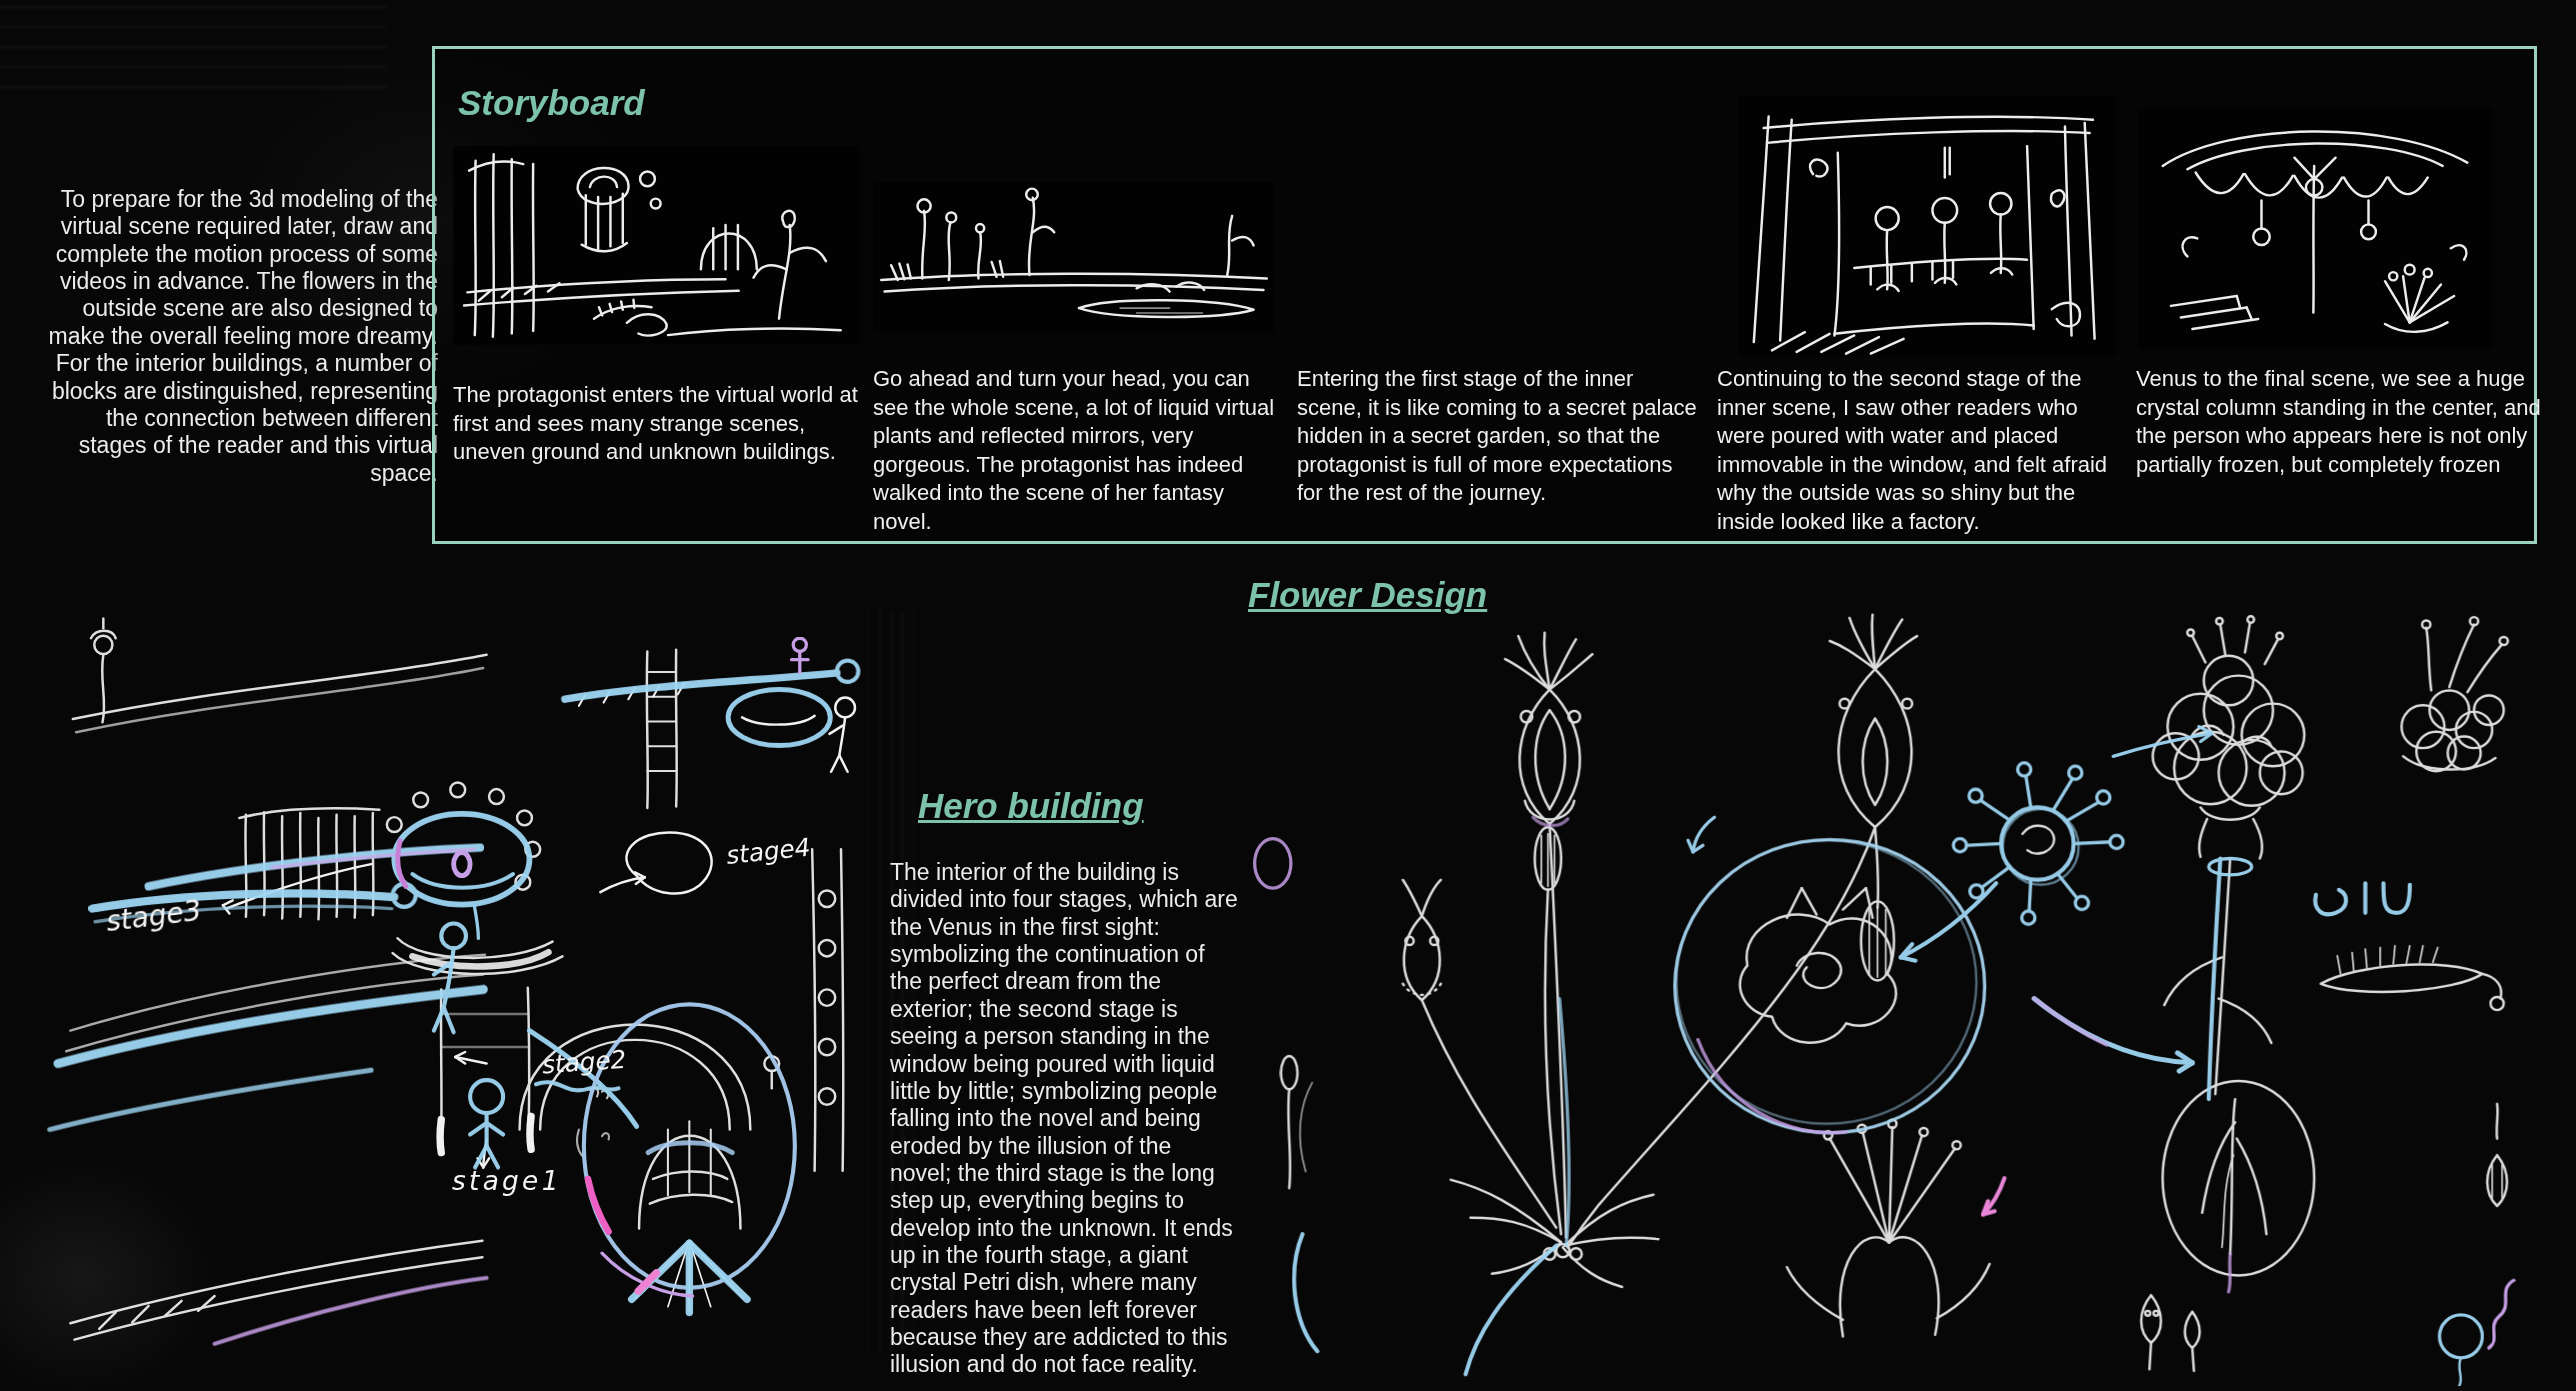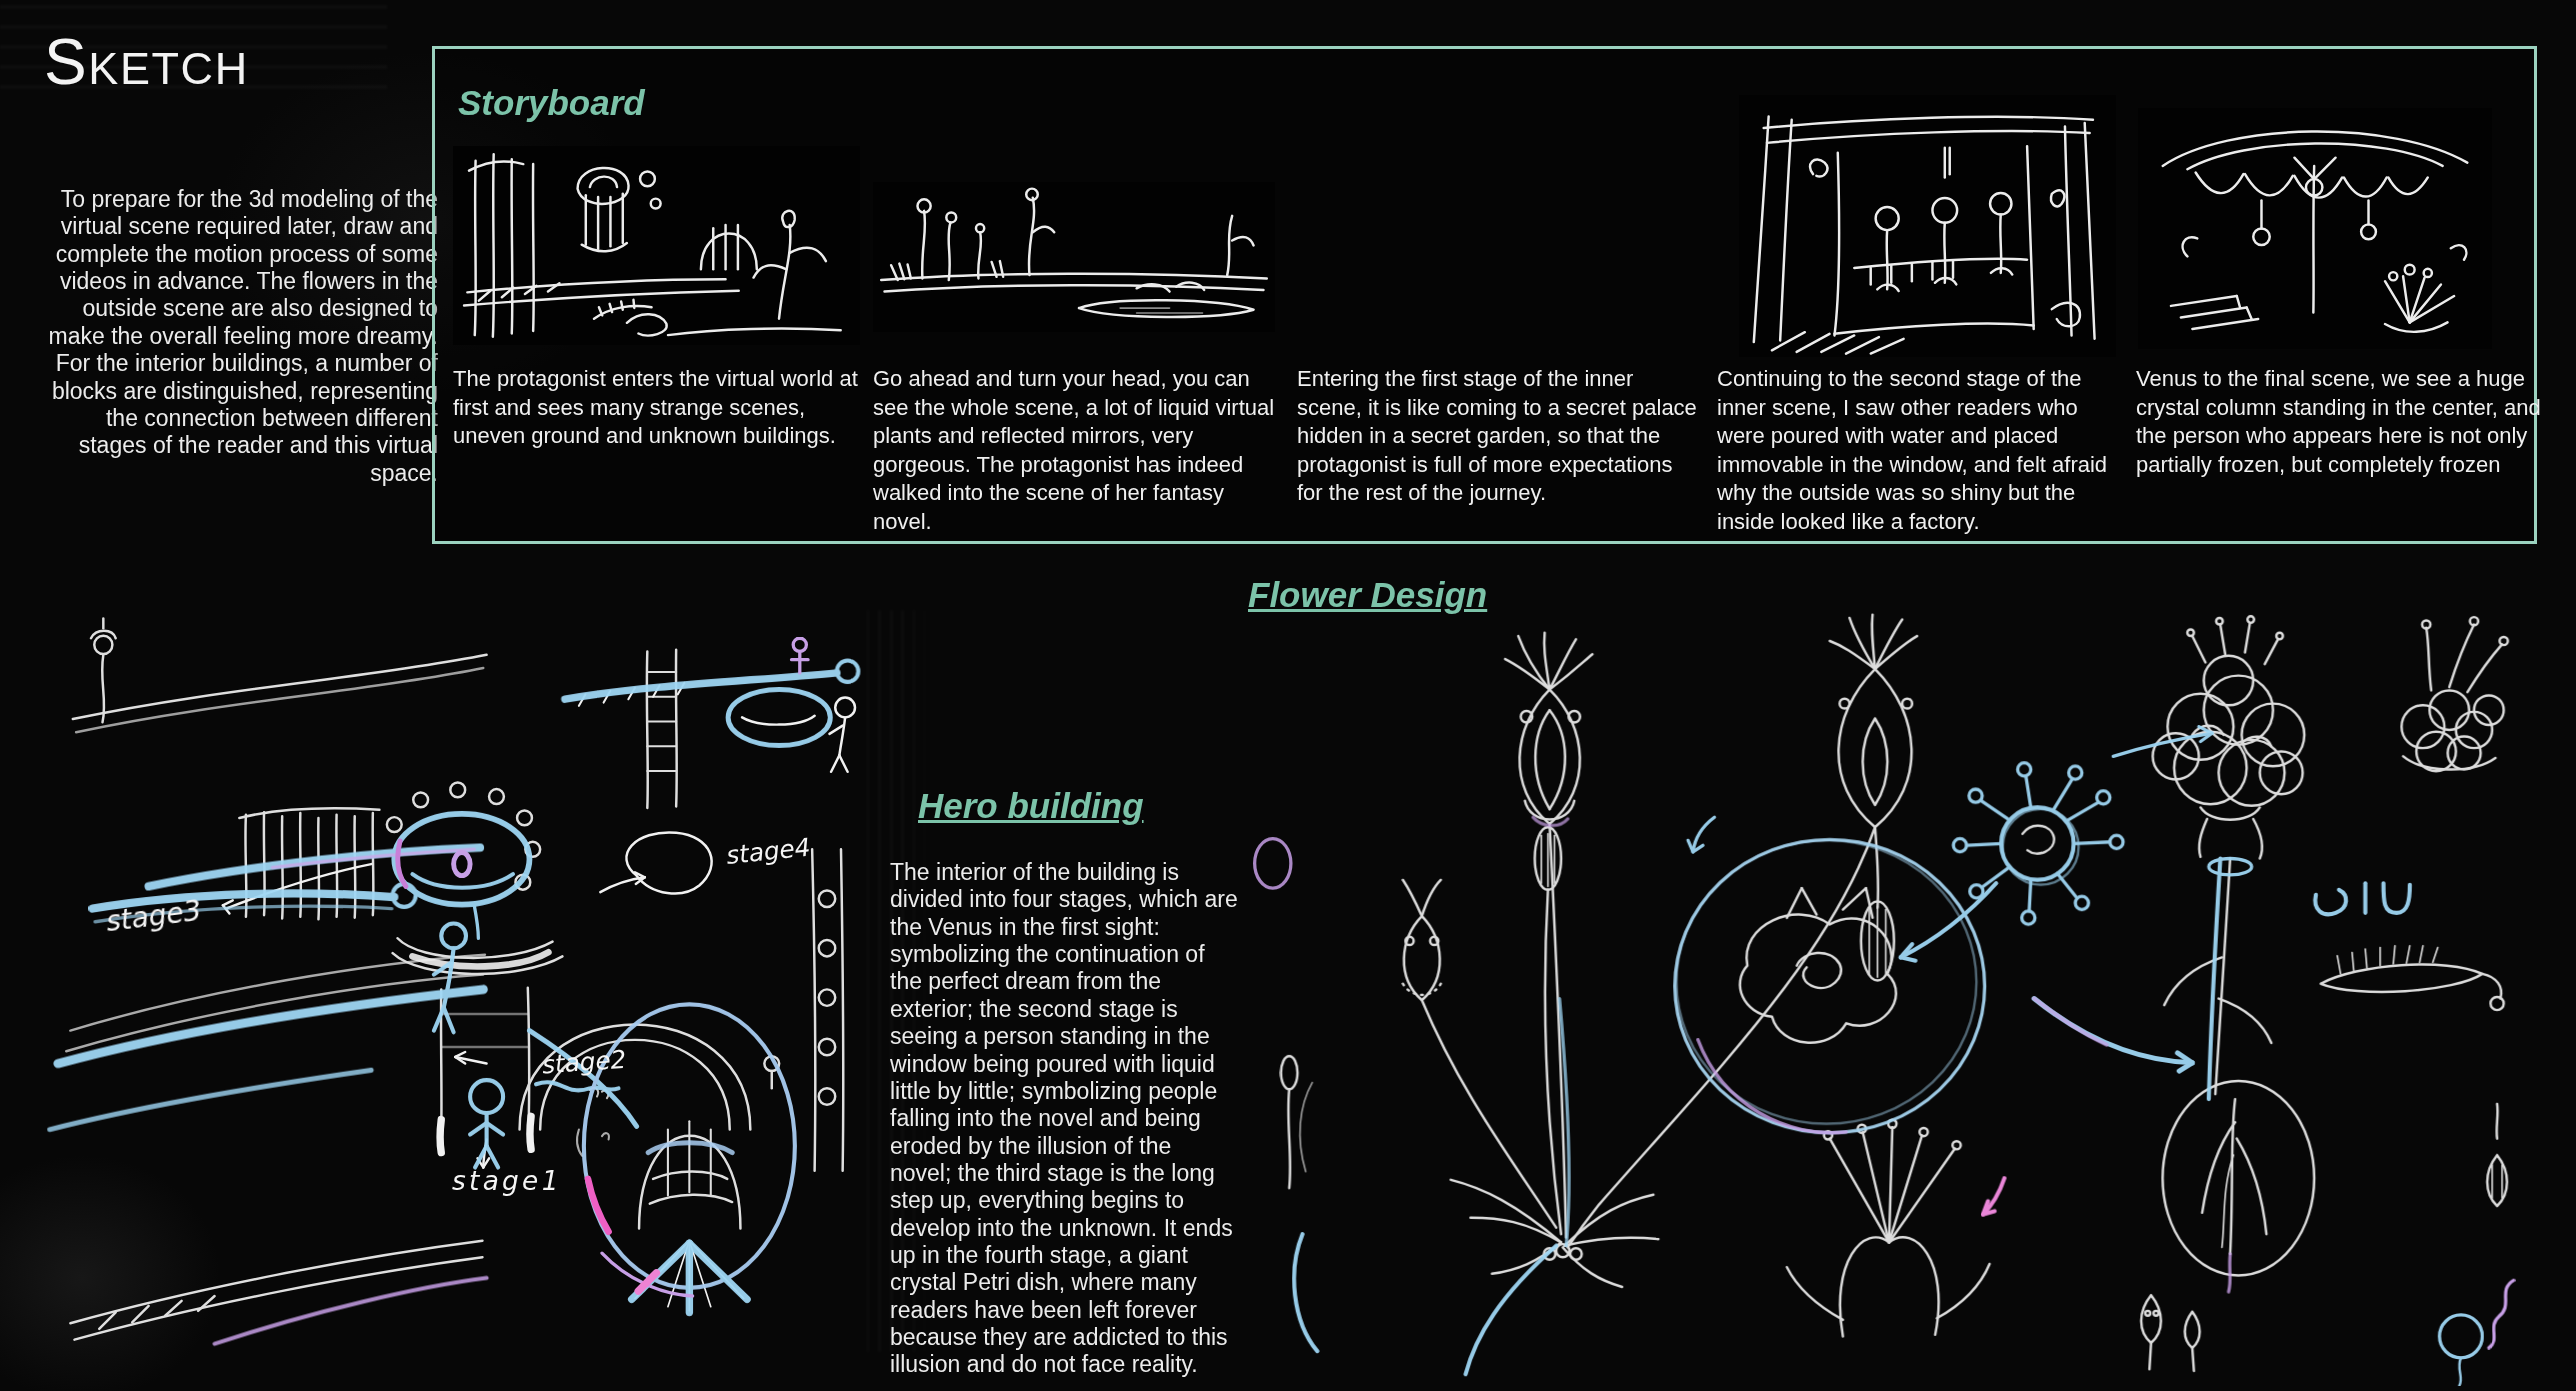--- a/index.html
+++ b/index.html
@@ -47,23 +47,20 @@
 </head>
 <body>
 
 <div class="page">
 
   <div class="slats"></div>
   <div class="vstreaks"></div>
   <div class="corner-blob"></div>
   <div class="mid-blob"></div>
 
-  <div class="title">
-    <span class="big">S</span><span class="small">KETCH</span>
-  </div>
 
   <div class="intro">To prepare for the 3d modeling of the virtual scene required later, draw and complete the motion process of some videos in advance. The flowers in the outside scene are also designed to make the overall feeling more dreamy. For the interior buildings, a number of blocks are distinguished, representing the connection between different stages of the reader and this virtual space.</div>
 
   <div class="sb-box">
     <div class="sb-title">Storyboard</div>
 
     <div class="sb-img" style="left:18px;top:97px;width:407px;height:199px;">
       <svg viewBox="0 0 492 242" fill="none" stroke-linecap="round" stroke-linejoin="round">
         <g stroke="#ececec" stroke-width="3">
           <path d="M26,18 C24,90 28,170 25,230"></path>
@@ -209,21 +206,21 @@
           <path d="M300,262 C324,276 352,274 376,260"></path>
           <circle cx="330" cy="196" r="6"></circle>
             <circle cx="352" cy="200" r="5"></circle>
             <circle cx="310" cy="204" r="5"></circle>
           <path d="M60,180 C48,168 56,152 72,158"></path>
             <path d="M380,170 C394,160 404,172 396,184"></path>
         </g>
       </svg>
     </div>
 
-    <div class="sb-cap" style="left:18px;">The protagonist enters the virtual world at first and sees many strange scenes, uneven ground and unknown buildings.</div>
+    <div class="sb-cap" style="left:18px;margin-top:16px;">The protagonist enters the virtual world at first and sees many strange scenes, uneven ground and unknown buildings.</div>
     <div class="sb-cap" style="left:438px;">Go ahead and turn your head, you can see the whole scene, a lot of liquid virtual plants and reflected mirrors, very gorgeous. The protagonist has indeed walked into the scene of her fantasy novel.</div>
     <div class="sb-cap" style="left:1282px;">Continuing to the second stage of the inner scene, I saw other readers who were poured with water and placed immovable in the window, and felt afraid why the outside was so shiny but the inside looked like a factory.</div>
     <div class="sb-cap" style="left:862px;">Entering the first stage of the inner scene, it is like coming to a secret palace hidden in a secret garden, so that the protagonist is full of more expectations for the rest of the journey.</div>
     <div class="sb-cap" style="left:1701px;">Venus to the final scene, we see a huge crystal column standing in the center, and the person who appears here is not only partially frozen, but completely frozen</div>
   </div>
 
   <div class="section-h" style="left:1248px;top:575px;">Flower Design</div>
   <div class="section-h" style="left:918px;top:786px;">Hero building</div>
   <div class="hero-p">The interior of the building is divided into four stages, which are the Venus in the first sight: symbolizing the continuation of the perfect dream from the exterior; the second stage is seeing a person standing in the window being poured with liquid little by little; symbolizing people falling into the novel and being eroded by the illusion of the novel; the third stage is the long step up, everything begins to develop into the unknown. It ends up in the fourth stage, a giant crystal Petri dish, where many readers have been left forever because they are addicted to this illusion and do not face reality.</div>
 

